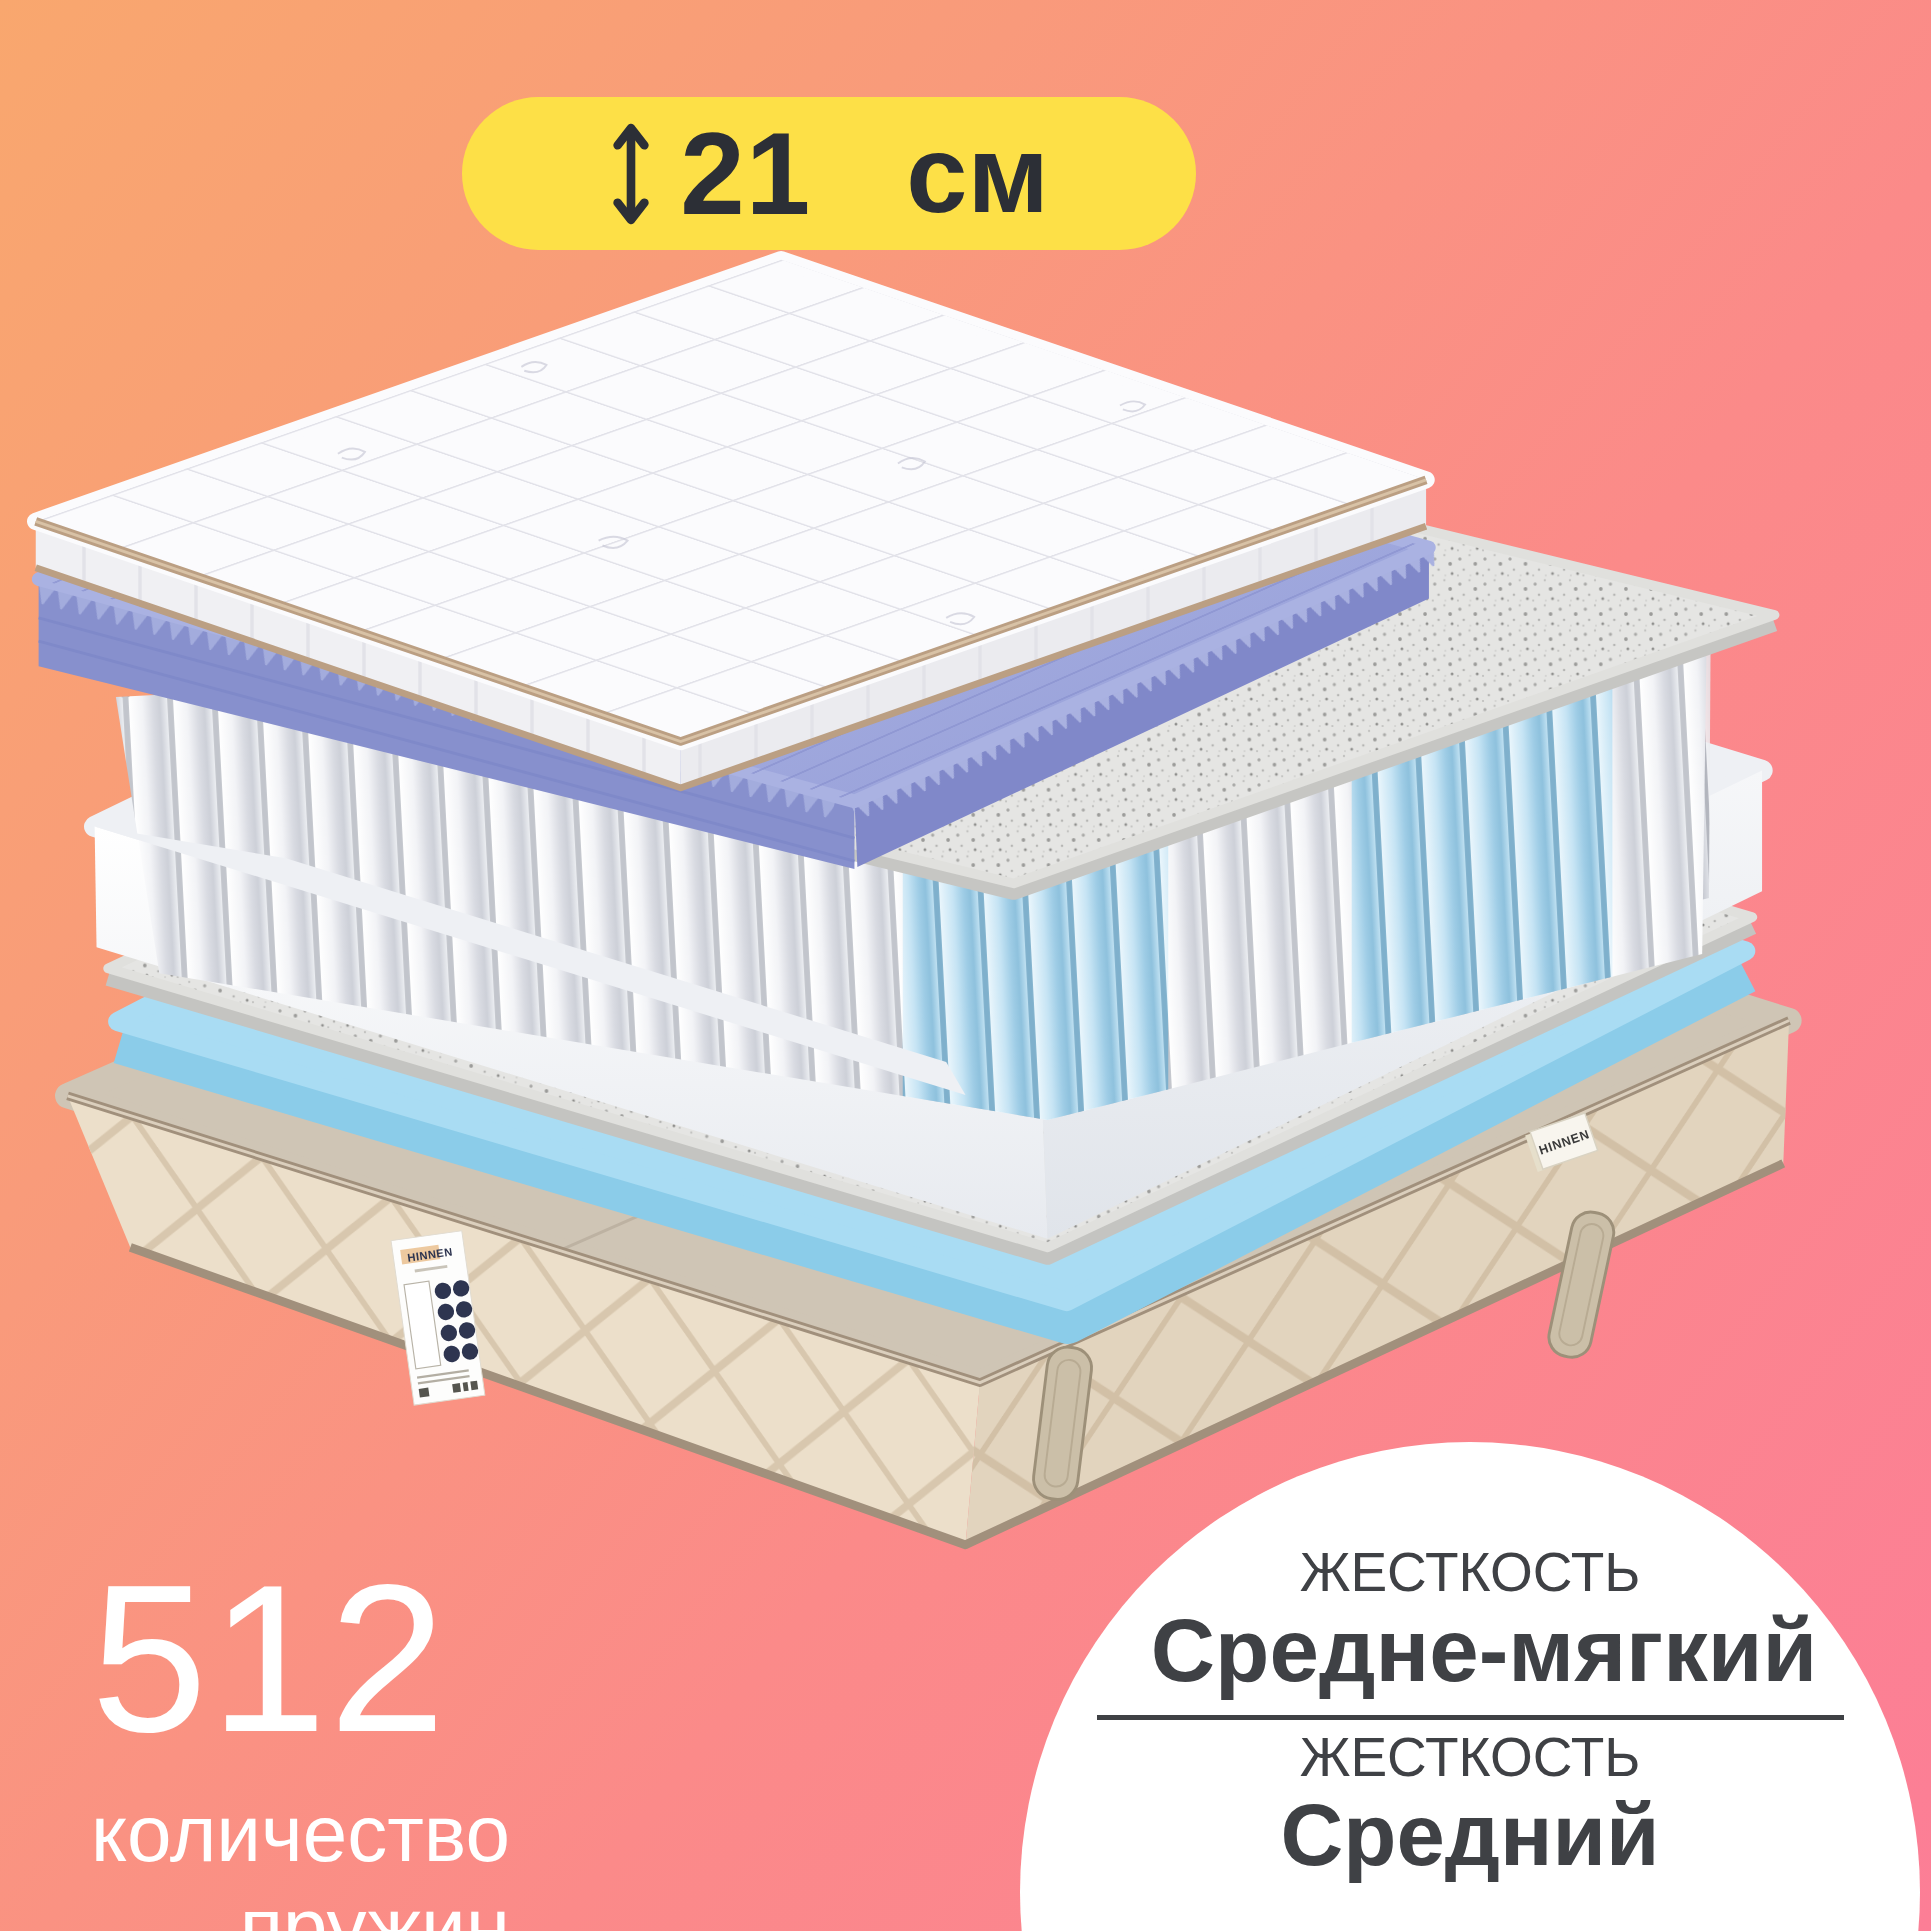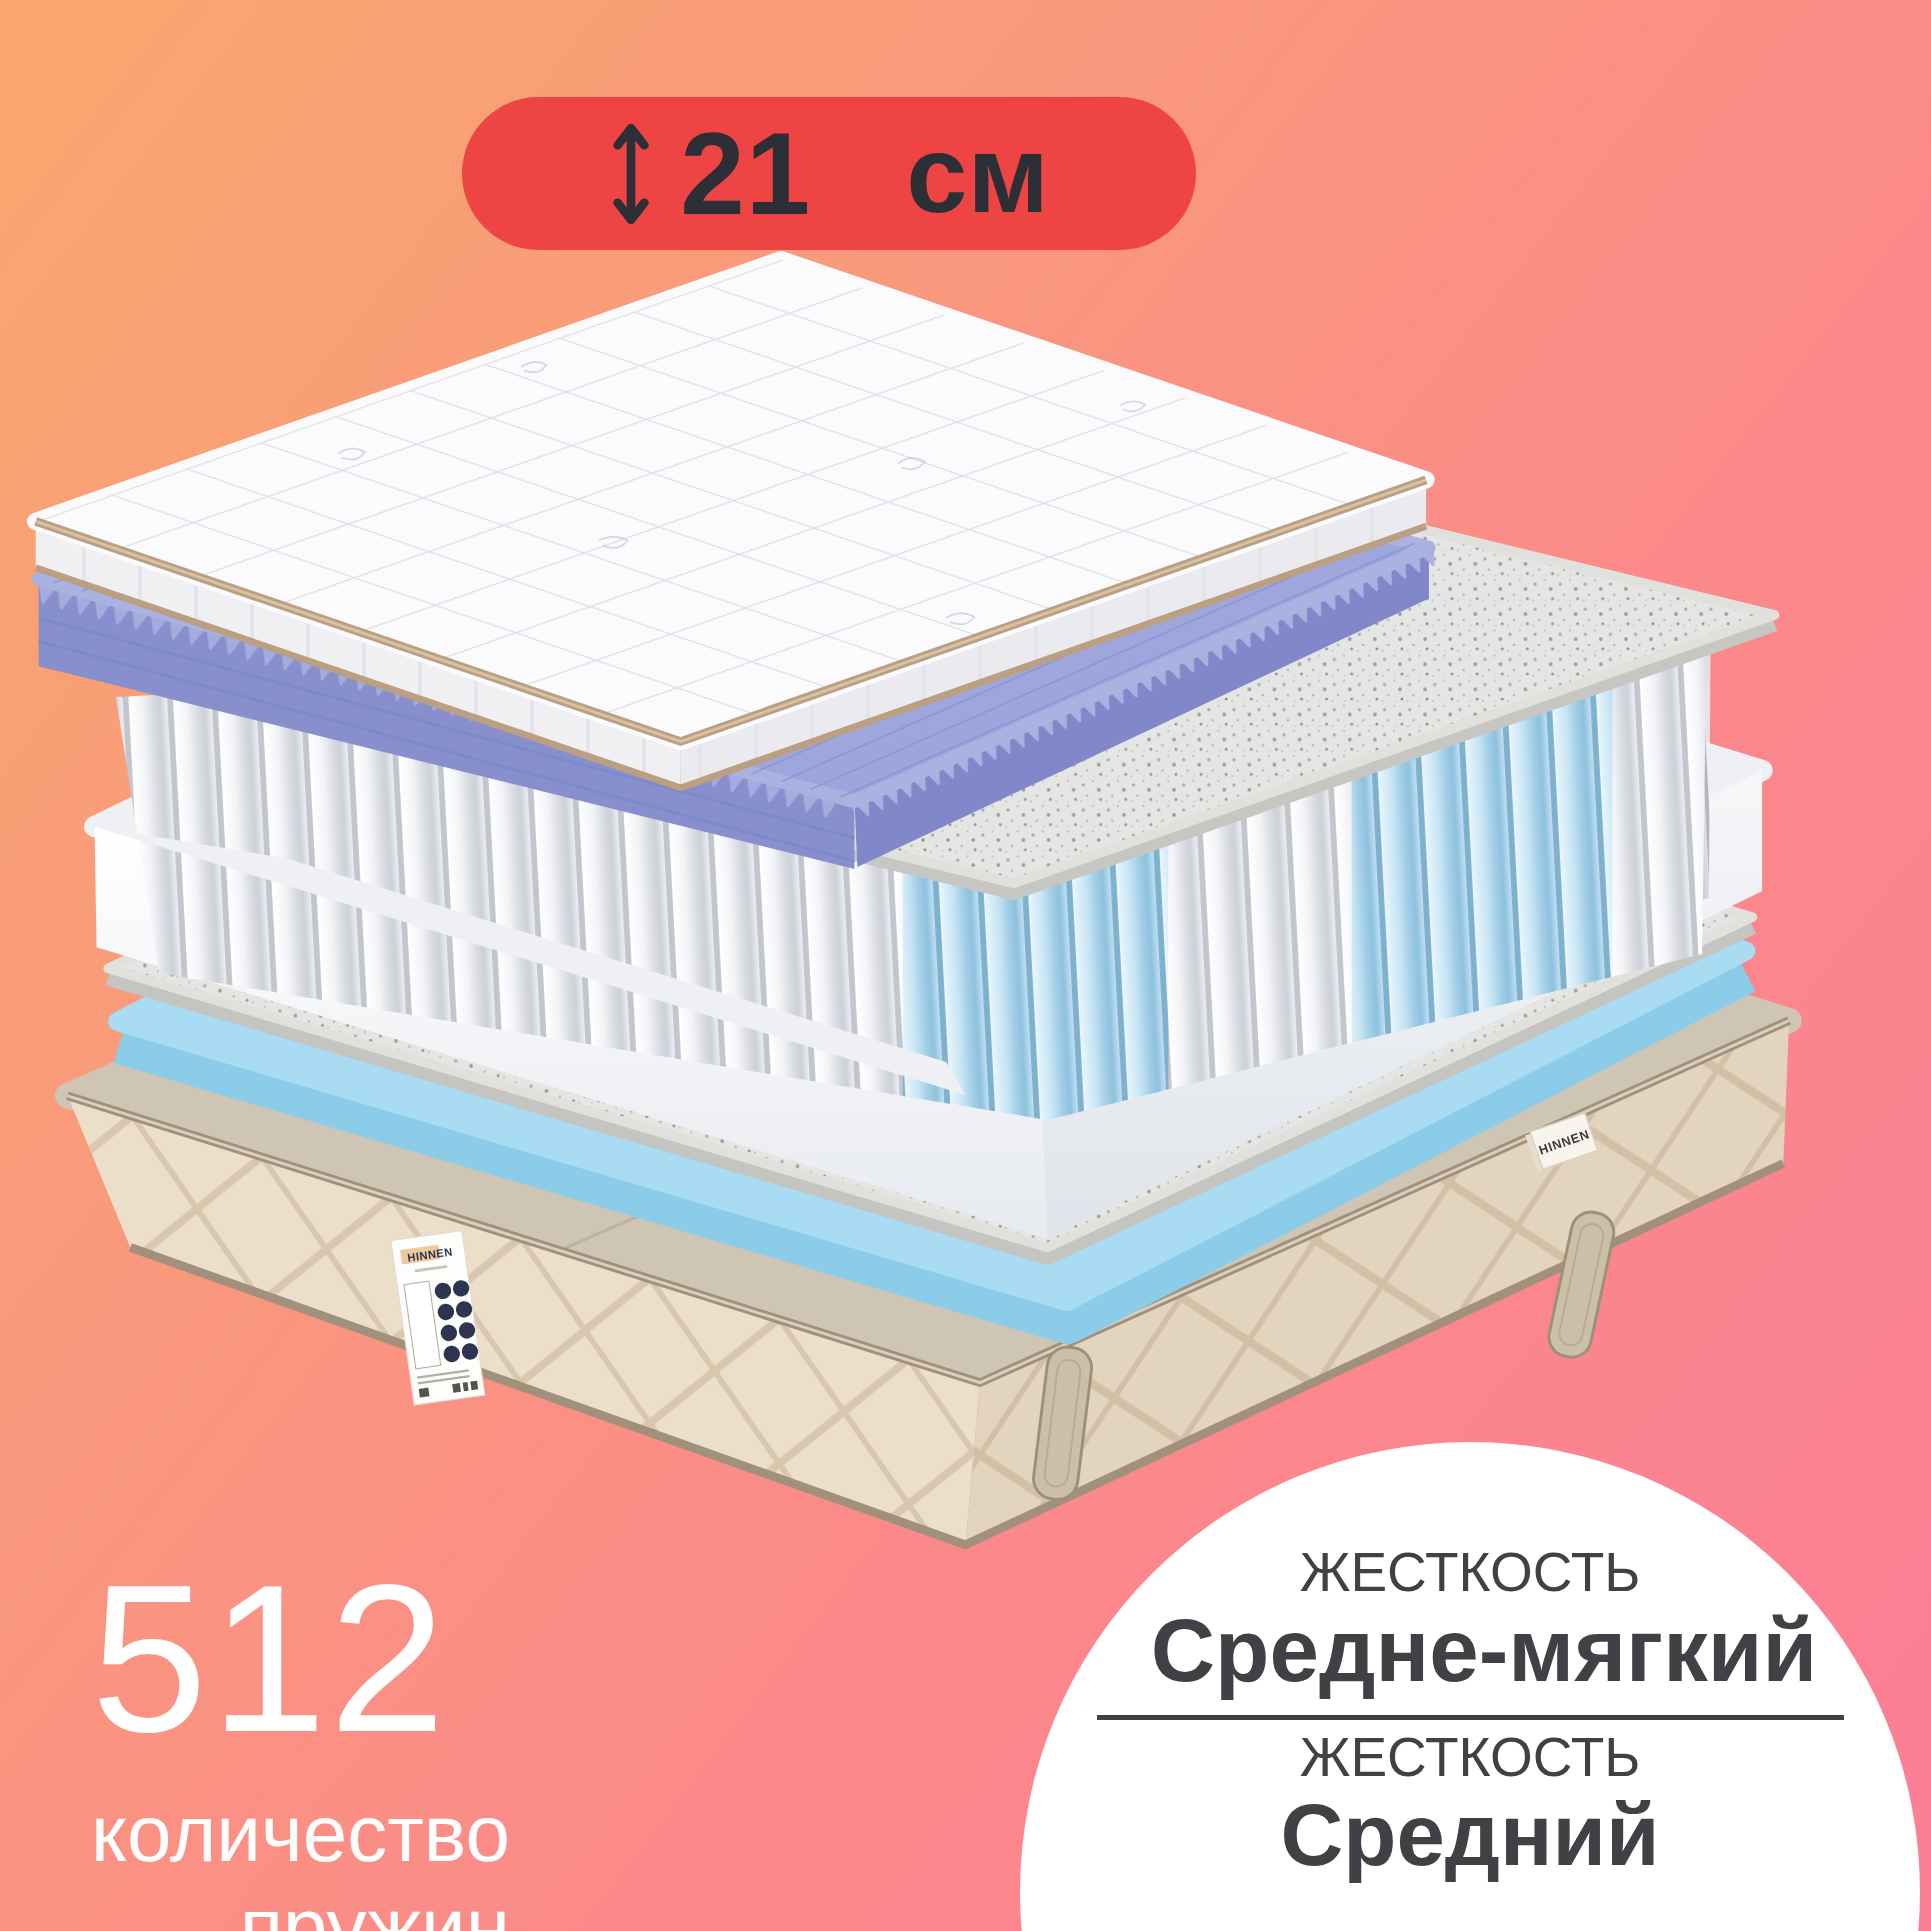--- a/index.html
+++ b/index.html
@@ -7,21 +7,21 @@
     width:1931px;height:1931px;overflow:hidden;
     font-family:"Liberation Sans","DejaVu Sans",sans-serif;
     background:linear-gradient(128deg,#f9a76e 0%,#f99a7b 30%,#fb8a89 60%,#fc7e96 100%);
   }
   .stage{position:relative;width:1931px;height:1931px;}
   .mattress-svg{position:absolute;left:0;top:0;}
 
   
   .badge{
     position:absolute;left:462px;top:97px;width:734px;height:153px;
-    background:#ef4444;border-radius:77px;
+    background:#fde047;border-radius:77px;
     display:flex;align-items:center;justify-content:center;
   }
   .badge .arrow{width:44px;height:108px;margin-right:27px;}
   .badge-value{font-size:116px;font-weight:700;color:#2c2f36;letter-spacing:1px;}
   .badge-unit{font-size:110px;font-weight:700;color:#2c2f36;margin-left:95px;}
 
   
   .stat{position:absolute;left:91px;top:1554px;color:#ffffff;}
   .stat-count{font-size:209px;font-weight:500;line-height:1;letter-spacing:2.9px;}
   .stat-caption{font-size:80px;font-weight:400;line-height:1.16;margin-top:25px;text-align:right;}

